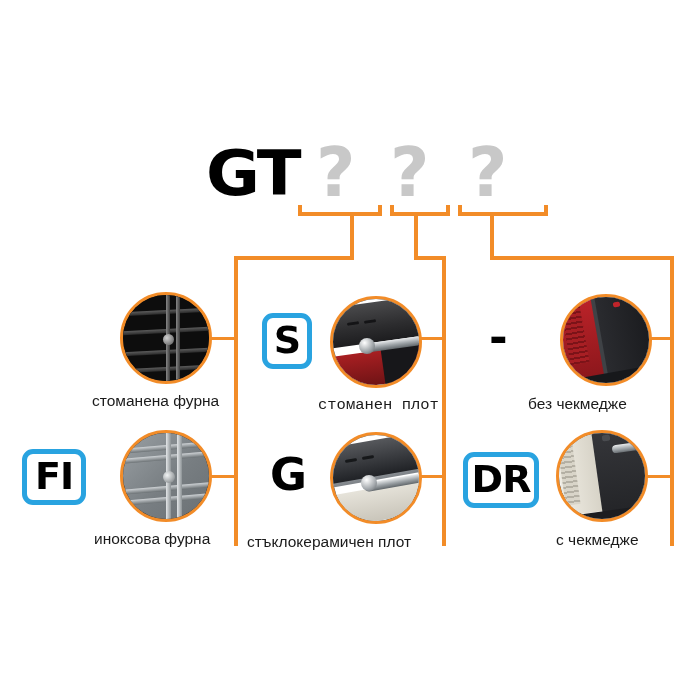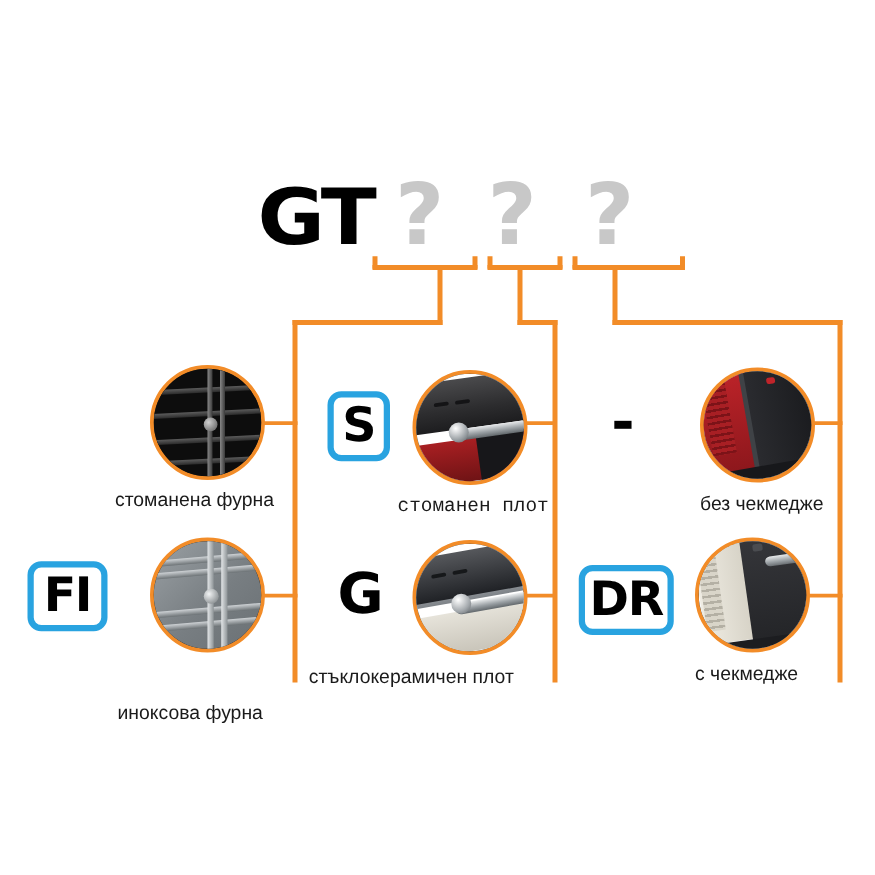--- a/index.html
+++ b/index.html
@@ -424,21 +424,21 @@
     <div class="inner ph-inox-oven">
       <div class="bar" style="top:14%;"></div>
       <div class="bar" style="top:26%;"></div>
       <div class="bar" style="top:62%;"></div>
       <div class="bar" style="top:74%;"></div>
       <div class="rail" style="left:50%;"></div>
       <div class="rail" style="left:63%;"></div>
       <div class="knob" style="left:46%; top:44%;"></div>
     </div>
   </div>
-  <div class="caption" style="left:94px; top:530px;margin-top:32px;">иноксова фурна</div>
+  <div class="caption" style="left:94px; top:530px;">иноксова фурна</div>
 
   <div class="badge" style="left:262px; top:313px; width:50px; height:56px;">
     <span>S</span>
   </div>
 
   <div class="photo" style="left:330px; top:296px;">
     <div class="inner ph-steel-hob">
       <div class="body"></div>
       <div class="dark"></div>
       <div class="plate"></div>
@@ -470,21 +470,21 @@
   <div class="photo" style="left:560px; top:294px;">
     <div class="inner ph-no-drawer">
       <div class="red"></div>
       <div class="vents"></div>
       <div class="edge"></div>
       <div class="panel"></div>
       <div class="dot"></div>
       <div class="base"></div>
     </div>
   </div>
-  <div class="caption" style="left:560px; top:395px;">без чекмедже</div>
+  <div class="caption" style="left:528px; top:395px;">без чекмедже</div>
 
   <div class="badge" style="left:463px; top:452px; width:76px; height:56px;">
     <span>DR</span>
   </div>
 
   <div class="photo" style="left:556px; top:430px;">
     <div class="inner ph-with-drawer">
       <div class="cream"></div>
       <div class="vents"></div>
       <div class="drawer"></div>

